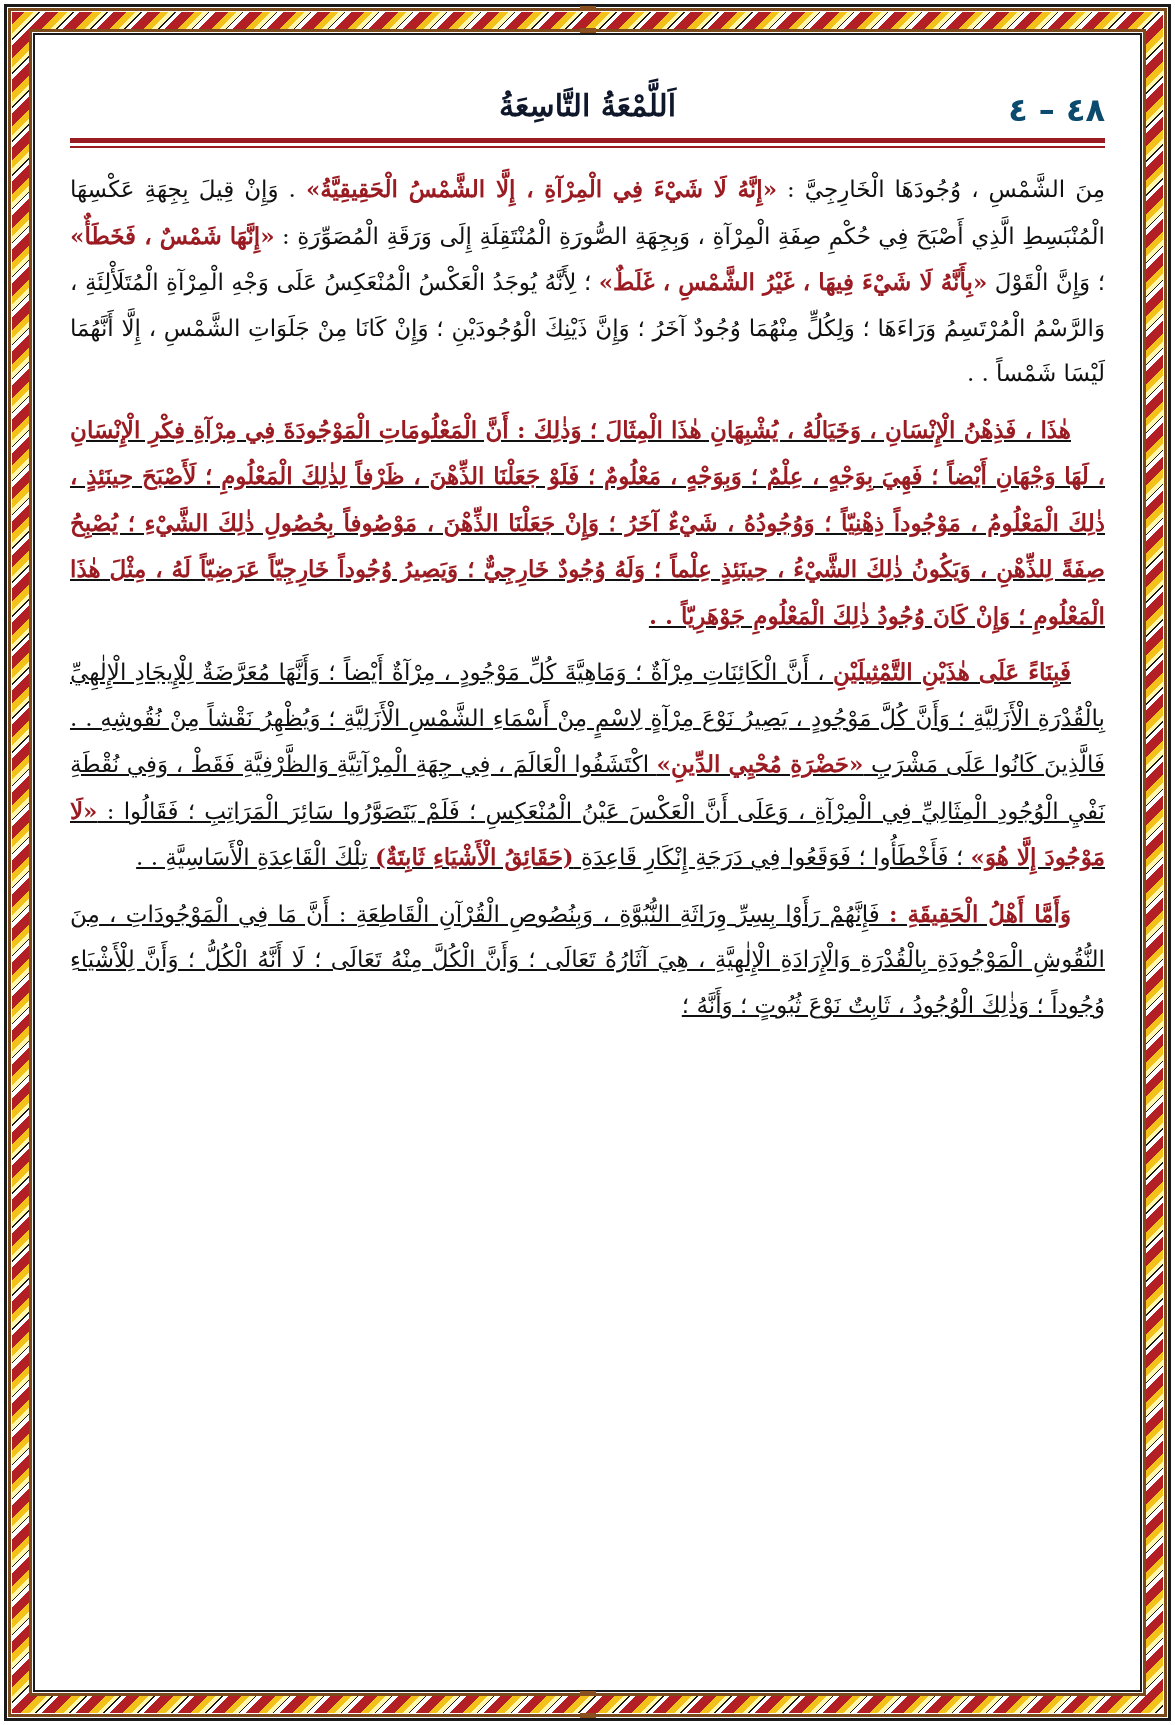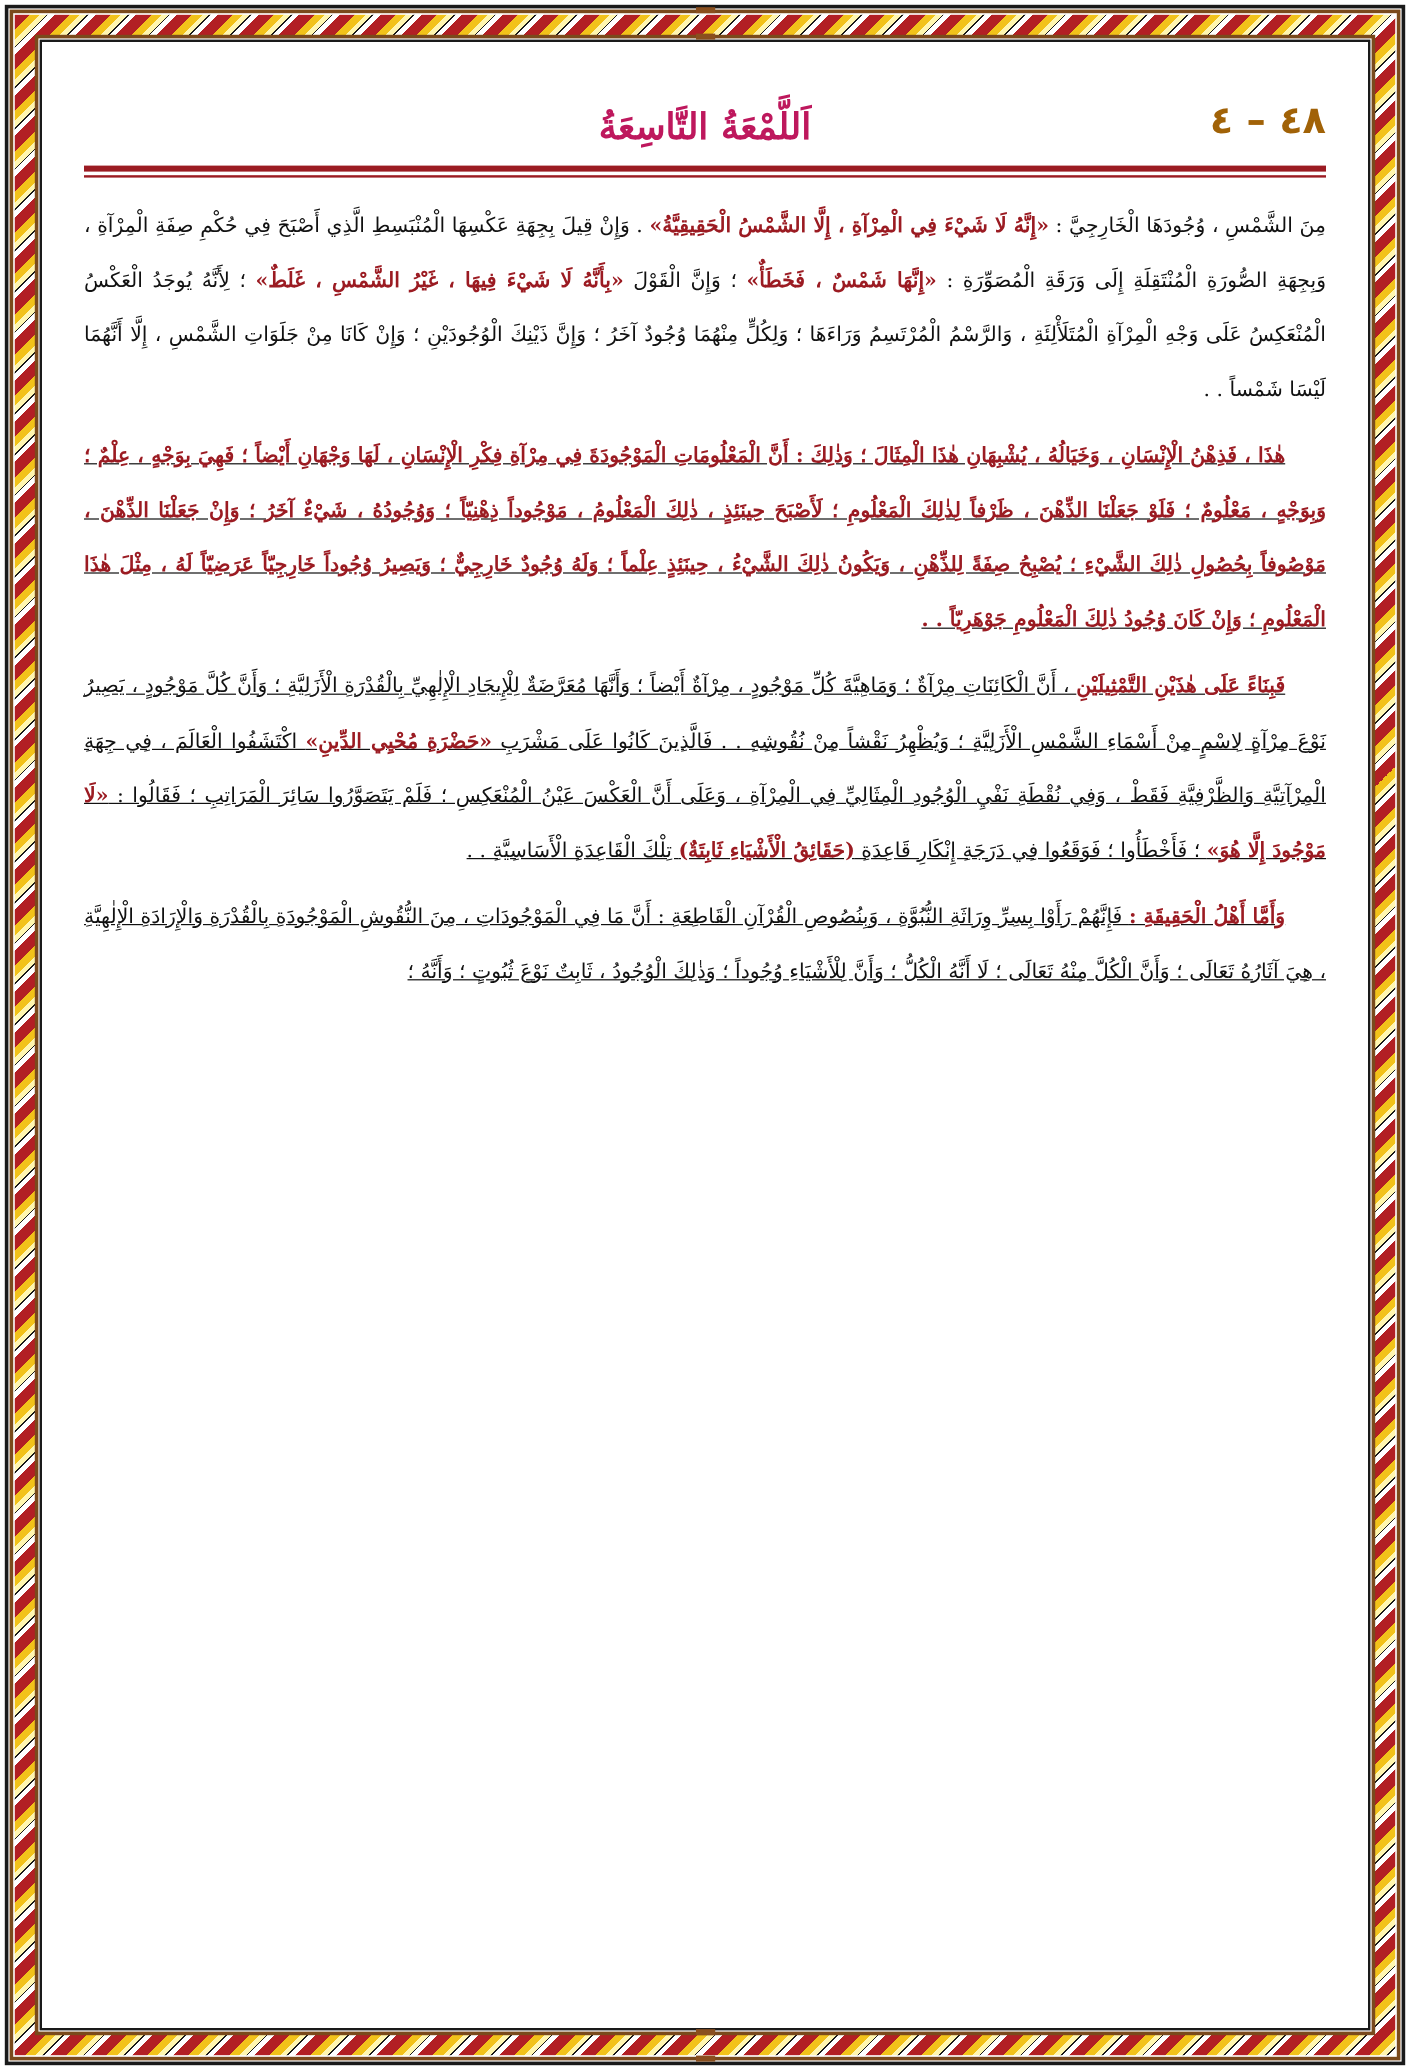--- a/index.html
+++ b/index.html
@@ -29,31 +29,31 @@
   }
   .knot { position: absolute; width: 16px; height: 5px; background: #8a4f1e; }
   .knot.top1 { left: 580px; top: 6px; }
   .knot.top2 { left: 580px; top: 28px; }
   .knot.bot1 { left: 580px; top: 1691px; }
   .knot.bot2 { left: 580px; top: 1713px; }
 
   .page { position: absolute; left: 70px; top: 60px; width: 1035px; direction: rtl; }
   .header { position: relative; height: 72px; }
   .page-number {
-    position: absolute; right: 0; top: 21px; color: #a16207; font-weight: bold;
+    position: absolute; right: 0; top: 31px; color: #0c4a6e; font-weight: bold;
     font-family: "DejaVu Sans", sans-serif; font-size: 32px;
   }
   .chapter-title {
-    position: absolute; left: 0; right: 0; top: 28px; text-align: center; color: #be185d;
+    position: absolute; left: 0; right: 0; top: 28px; text-align: center; color: #0f172a;
     font-family: "DejaVu Serif", serif; font-weight: bold; font-size: 30px;
   }
   .header-rule { border-top: 5px solid #9b1b22; border-bottom: 2px solid #9b1b22; height: 3px; margin-top: 6px; }
 
   .body-text {
-    margin-top: 18px; font-family: "DejaVu Serif", serif; font-size: 17px; line-height: 45.5px;
+    margin-top: 18px; font-family: "DejaVu Serif", serif; font-size: 23px; line-height: 45.5px;
     text-align: justify; color: #111;
   }
   .para { margin: 0 0 10px 0; }
   .para.indent { text-indent: 34px; text-decoration: underline; }
   .red { color: #9b1b22; font-weight: bold; }
   .black { color: #111; }
 </style>
 </head>
 <body>
 

